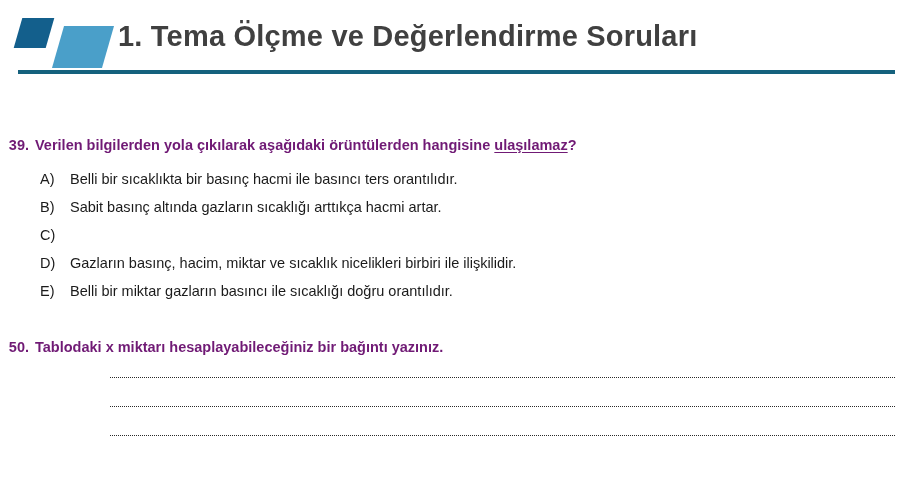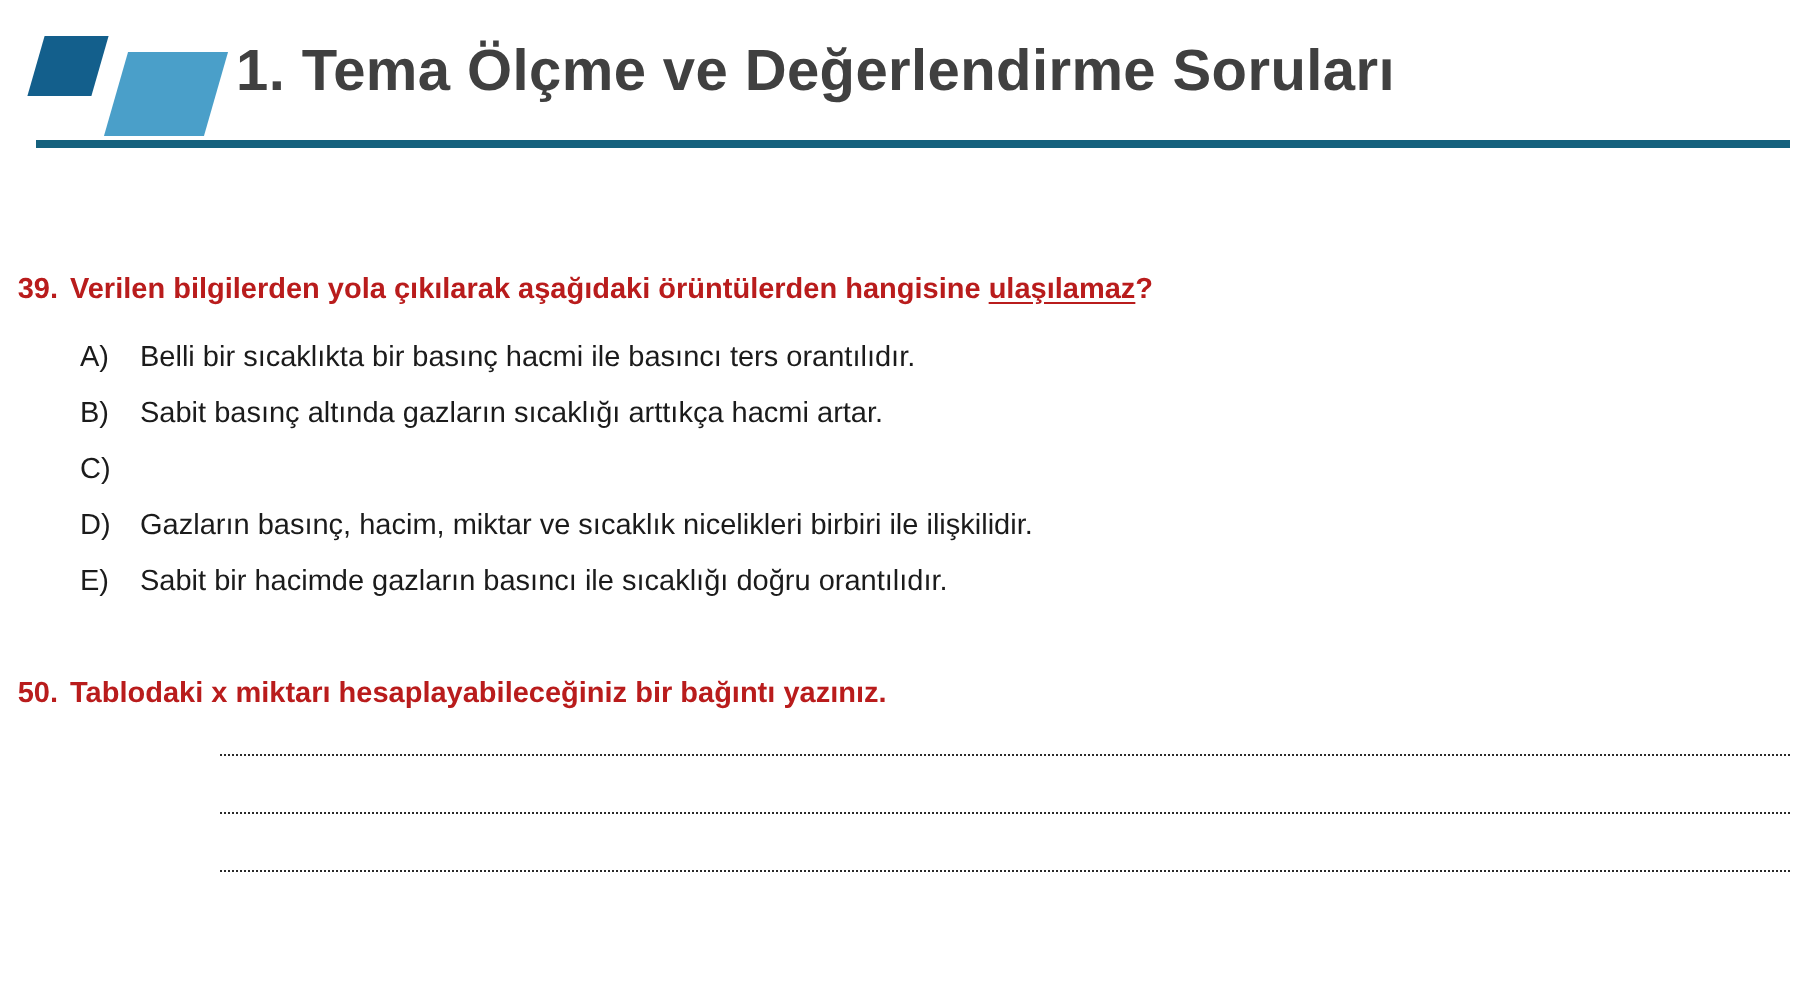--- a/index.html
+++ b/index.html
@@ -81,21 +81,21 @@
     position: absolute;
     left: 0;
     width: 900px;
   }
 
   .question-heading {
     display: flex;
     align-items: flex-start;
     font-size: 14.5px;
     font-weight: bold;
-    color: #b91c1c;
+    color: #701a75;
     line-height: 1.3;
   }
   .question-number {
     flex: 0 0 auto;
     width: 29px;
     text-align: right;
     padding-right: 6px;
   }
   .question-text {
     flex: 1 1 auto;
@@ -179,21 +179,21 @@
         <span class="option-letter">C)</span>
       </div>
 
       <div class="option-row">
         <span class="option-letter">D)</span>
         <span class="option-text">Gazların basınç, hacim, miktar ve sıcaklık nicelikleri birbiri ile ilişkilidir.</span>
       </div>
 
       <div class="option-row">
         <span class="option-letter">E)</span>
-        <span class="option-text">Sabit bir hacimde gazların basıncı ile sıcaklığı doğru orantılıdır.</span>
+        <span class="option-text">Belli bir miktar gazların basıncı ile sıcaklığı doğru orantılıdır.</span>
       </div>
 
     </div>
   </div>
 
   <div class="question-block" style="top:258px;">
 
     <div class="question-heading">
       <span class="question-number">50.</span>
       <span class="question-text">Tablodaki x miktarı hesaplayabileceğiniz bir bağıntı yazınız.</span>

